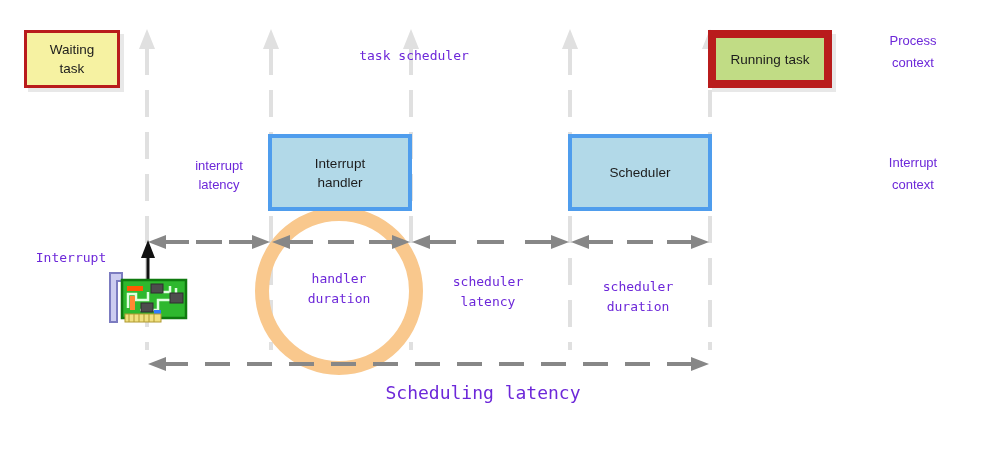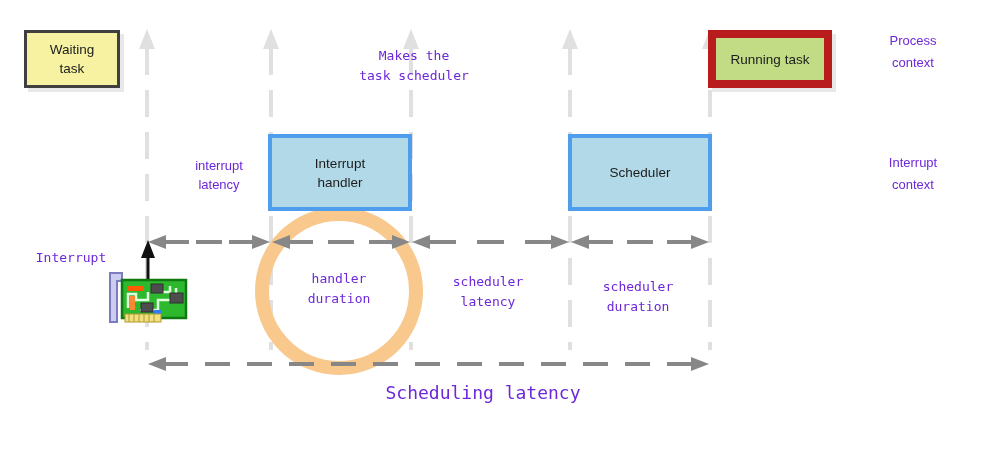--- a/index.html
+++ b/index.html
@@ -13,21 +13,21 @@
   #layer-svg{position:absolute;left:0;top:0;width:1000px;height:459px;}
   .box{
     position:absolute;
     box-sizing:border-box;
     display:flex;align-items:center;justify-content:center;
     text-align:center;
     font-family:"Liberation Sans", sans-serif;
     font-size:13.5px;color:#1c1c1c;line-height:19px;
   }
   .box-yellow{
-    background:#f6f2a2;border:3px solid #404040;
+    background:#f6f2a2;border:3px solid #b91c1c;
     box-shadow:4px 4px 0 rgba(190,190,190,0.35);
   }
   .box-green{
     background:#c1dc85;border:8px solid #b91c1c;
     box-shadow:4px 4px 0 rgba(190,190,190,0.35);
   }
   .box-blue{
     background:#b2d9e8;border:4px solid #4f9ded;
   }
   .lbl{
@@ -159,21 +159,20 @@
       <span>Interrupt</span><br>
       <span>handler</span>
     </div>
   </div>
 
   <div class="box box-blue" style="left:568px;top:134px;width:144px;height:77px;">
     <span>Scheduler</span>
   </div>
 
   <div class="lbl mono" style="left:414px;top:46px;">
-    <span>Makes the</span>
     <span>task scheduler</span>
   </div>
 
   <div class="lbl sans" style="left:219px;top:156px;line-height:19px;">
     <span>interrupt</span>
     <span>latency</span>
   </div>
 
   <div class="lbl mono" style="left:71px;top:248px;">
     <span>Interrupt</span>

